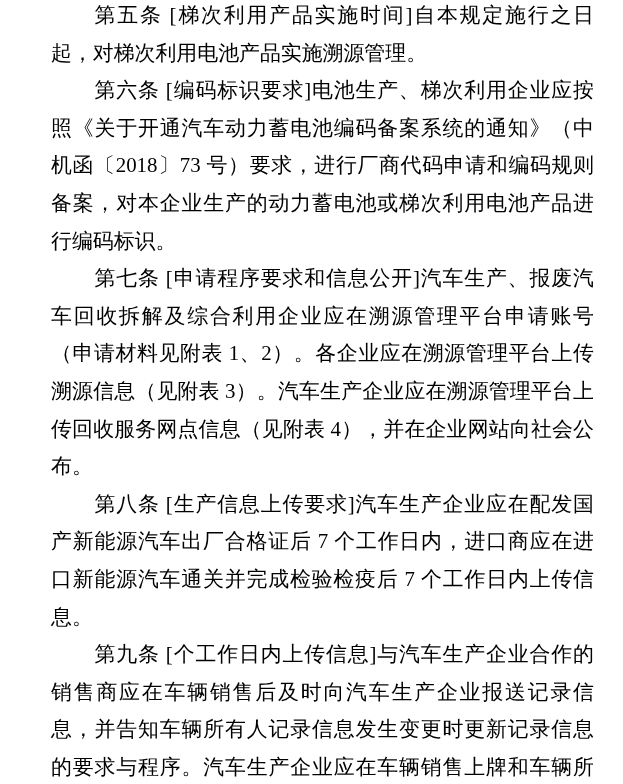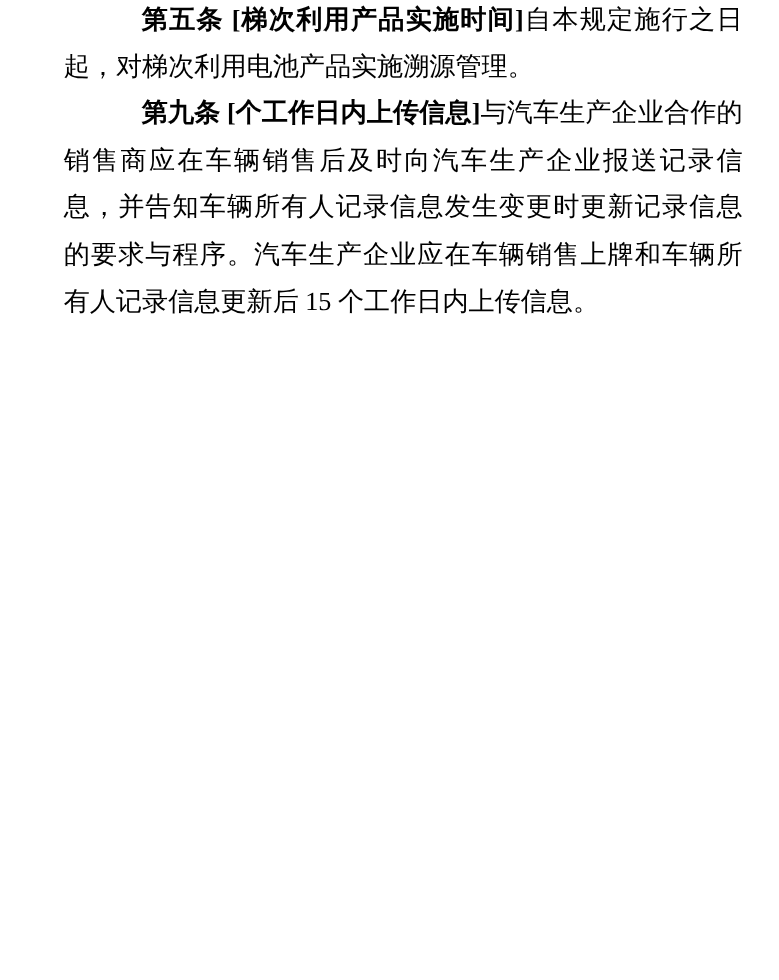--- a/index.html
+++ b/index.html
@@ -26,32 +26,34 @@
     padding: 0;
     font-family: "Liberation Serif", "DejaVu Serif", serif;
     font-size: 20.9px;
     line-height: 37.6px;
     color: #000000;
     text-align: justify;
     text-indent: 2.08em;
     word-break: break-all;
   }
   .article-heading {
-    font-weight: bold;
-    margin-left: 19px;
+    font-weight: normal;
   }
   .article-body-text {
     font-weight: normal;
   }
 </style>
 </head>
 <body>
 
 <div class="doc-page">
 
   <p class="article-paragraph"><span class="article-heading">第五条 [梯次利用产品实施时间]</span><span class="article-body-text">自本规定施行之日起，对梯次利用电池产品实施溯源管理。</span></p>
 
+  <p class="article-paragraph"><span class="article-heading">第六条 [编码标识要求]</span><span class="article-body-text">电池生产、梯次利用企业应按照《关于开通汽车动力蓄电池编码备案系统的通知》（中机函〔2018〕73 号）要求，进行厂商代码申请和编码规则备案，对本企业生产的动力蓄电池或梯次利用电池产品进行编码标识。</span></p>
 
+  <p class="article-paragraph"><span class="article-heading">第七条 [申请程序要求和信息公开]</span><span class="article-body-text">汽车生产、报废汽车回收拆解及综合利用企业应在溯源管理平台申请账号（申请材料见附表 1、2）。各企业应在溯源管理平台上传溯源信息（见附表 3）。汽车生产企业应在溯源管理平台上传回收服务网点信息（见附表 4），并在企业网站向社会公布。</span></p>
 
+  <p class="article-paragraph"><span class="article-heading">第八条 [生产信息上传要求]</span><span class="article-body-text">汽车生产企业应在配发国产新能源汽车出厂合格证后 7 个工作日内，进口商应在进口新能源汽车通关并完成检验检疫后 7 个工作日内上传信息。</span></p>
 
   <p class="article-paragraph"><span class="article-heading">第九条 [个工作日内上传信息]</span><span class="article-body-text">与汽车生产企业合作的销售商应在车辆销售后及时向汽车生产企业报送记录信息，并告知车辆所有人记录信息发生变更时更新记录信息的要求与程序。汽车生产企业应在车辆销售上牌和车辆所有人记录信息更新后 15 个工作日内上传信息。</span></p>
 
 </div>
 
 </body></html>

